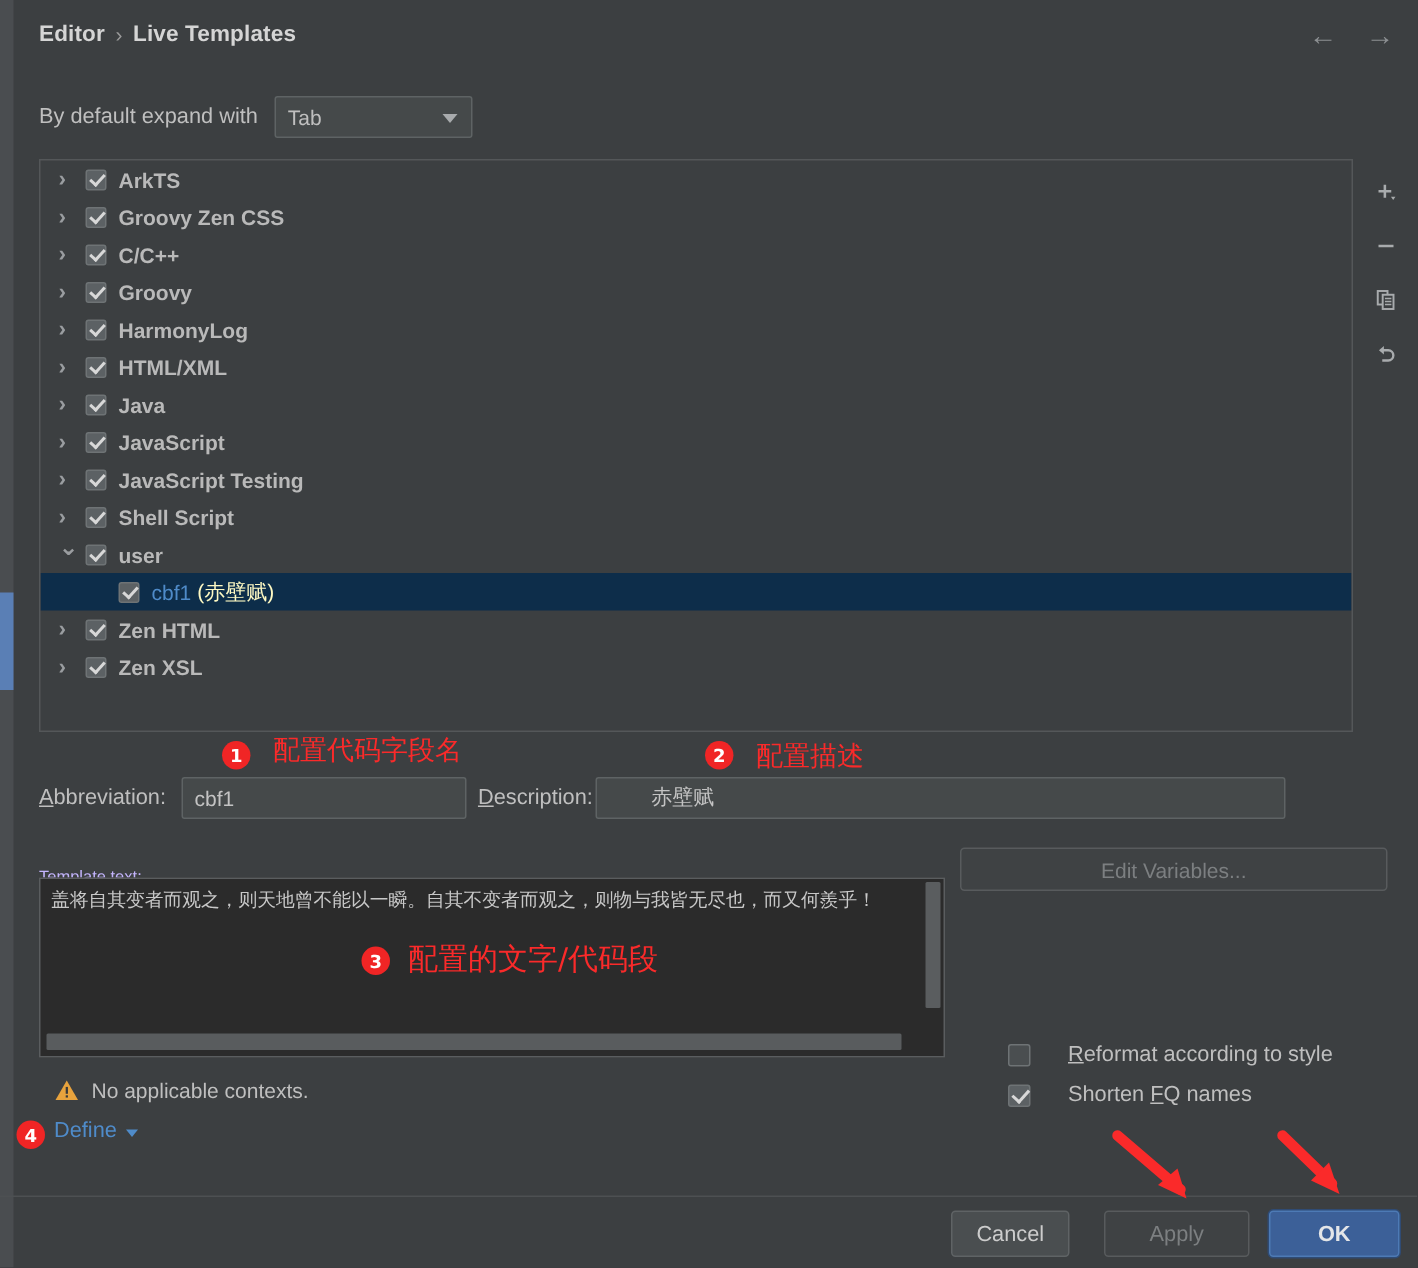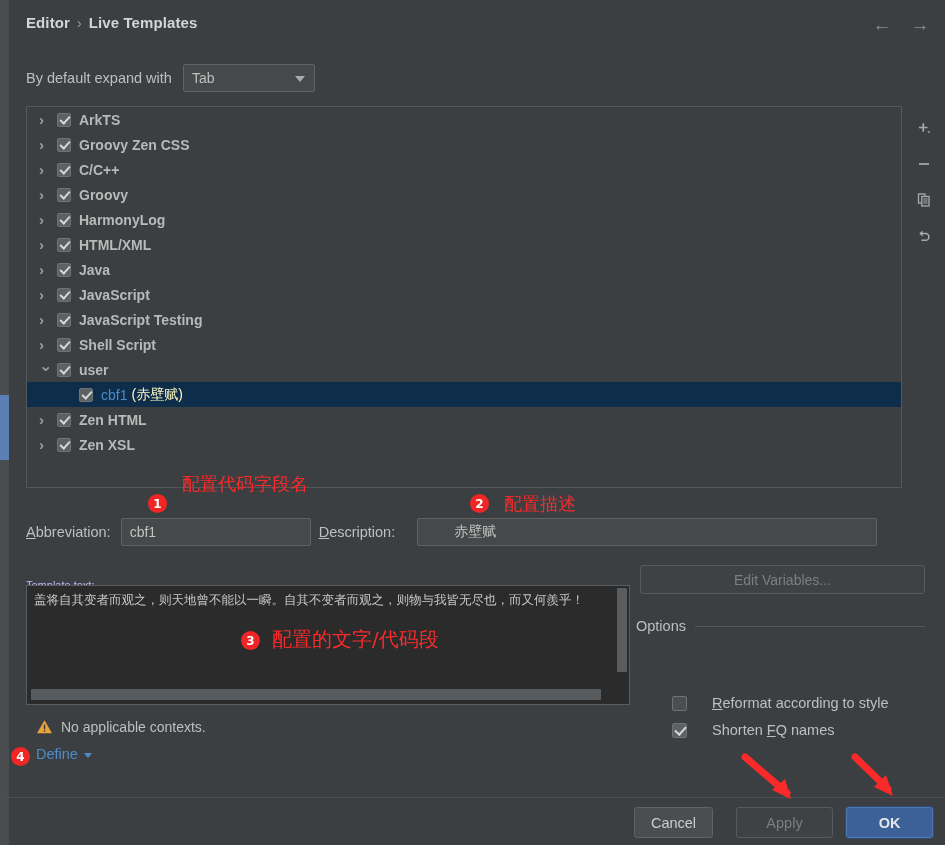--- a/index.html
+++ b/index.html
@@ -119,21 +119,21 @@
   }
   .fld-label { font-size: 14.5px; color: #bfbfbf; white-space: nowrap; }
   .fld-label u { text-decoration: underline; }
   .txtfield {
     height: 28px; background: #45494a;
     border: 1px solid #5e6364; border-radius: 2px;
     display: flex; align-items: center; padding: 0 8px;
     font-size: 14px; color: #c3c3c3;
   }
   #abbrev-field { width: 190px; margin-left: 10px; }
-  #desc-field { width: 460px; margin-left: 22px; padding-left: 36px; }
+  #desc-field { width: 460px; margin-left: 2px; padding-left: 36px; }
   #desc-label-wrap { margin-left: 8px; }
 
   
   .tt-label {
     position: absolute; left: 26px; top: 579px;
     font-size: 11px; color: #c4b5fd;
   }
   .tt-box {
     position: absolute; left: 26px; top: 585px;
     width: 604px; height: 120px;
@@ -264,21 +264,21 @@
     display: flex; align-items: center; justify-content: center;
     font-family: "DejaVu Sans", sans-serif;
   }
   .anno-text {
     position: absolute; color: #fa2a2a;
     font-size: 18px;
     font-family: "DejaVu Sans", sans-serif;
     white-space: nowrap;
   }
   #anno1-badge { left: 148px; top: 494px; }
-  #anno1-text  { left: 182px; top: 472px; }
+  #anno1-text  { left: 182px; top: 488px; }
   #anno2-badge { left: 470px; top: 494px; }
   #anno2-text  { left: 504px; top: 492px; }
   #anno3-badge { left: 241px; top: 631px; }
   #anno3-text  { left: 272px; top: 626px; font-size: 20px; }
   #anno4-badge { left: 11px; top: 747px; }
   .arrow-svg { position: absolute; left: 0; top: 0; width: 945px; height: 845px; pointer-events: none; }
 </style>
 </head>
 <body>
 
@@ -420,24 +420,20 @@
 
   <div class="tt-label"><u>T</u>emplate text:</div>
   <div class="tt-box">
     <div class="tt-text">盖将自其变者而观之，则天地曾不能以一瞬。自其不变者而观之，则物与我皆无尽也，而又何羨乎！</div>
     <div class="tt-vscroll"></div>
     <div class="tt-hscroll"></div>
   </div>
 
   <div class="edit-vars">Edit Variables...</div>
 
-  <div class="opt-header">
-    <span class="t">Options</span>
-    <span class="line"></span>
-  </div>
 
 
   <div class="opt-cbx-row" id="opt-reformat">
     <span class="cbx2 unchecked"></span>
     <span><u>R</u>eformat according to style</span>
   </div>
 
   <div class="opt-cbx-row" id="opt-shorten">
     <span class="cbx2 checked"></span>
     <span>Shorten <u>F</u>Q names</span>

